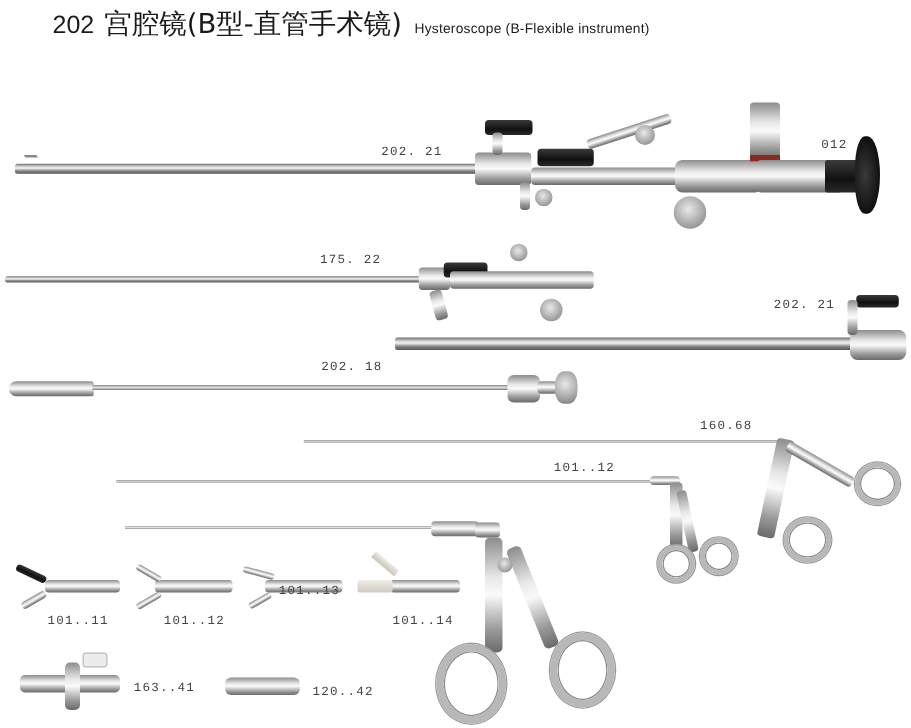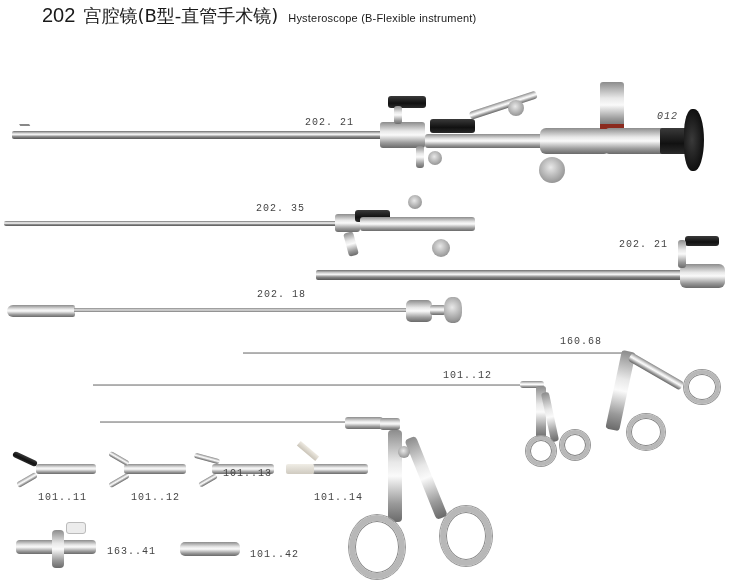--- a/index.html
+++ b/index.html
@@ -1,21 +1,21 @@
 <!DOCTYPE html>
 <html><head>
 <meta charset="utf-8">
 <style>
   html, body { margin:0; padding:0; background:#ffffff; }
   body { width:729px; height:582px; position:relative; overflow:hidden;
          font-family:"DejaVu Sans", sans-serif; color:#222; }
   .abs { position:absolute; }
   .title { left:42px; top:4px; font-size:19px; color:#1a1a1a; white-space:nowrap; }
   .title .num { font-family:"Liberation Sans", sans-serif; font-size:20px; margin-right:8px; }
-  .title .cn { font-family:"DejaVu Sans", sans-serif; font-size:18px; }
+  .title .cn { font-family:"DejaVu Sans", sans-serif; font-size:22px; }
   .title .en { font-family:"Liberation Sans", sans-serif; font-size:11px; margin-left:10px; letter-spacing:0.2px; }
   .lbl { font-family:"Liberation Mono", monospace; font-size:10px; color:#444; letter-spacing:1px; white-space:nowrap; }
 
   
   .rod { background:linear-gradient(to bottom,#6f6f6f 0%,#d9d9d9 30%,#f2f2f2 45%,#8a8a8a 70%,#555 100%); border-radius:2px; }
   .thin { background:linear-gradient(to bottom,#8a8a8a,#e0e0e0,#7a7a7a); }
   .part { background:linear-gradient(to bottom,#8c8c8c 0%,#e8e8e8 35%,#fafafa 50%,#9a9a9a 80%,#6a6a6a 100%); border-radius:3px; }
   .dark { background:linear-gradient(to bottom,#3a3a3a,#111 60%,#2a2a2a); border-radius:3px; }
   .ring { border:4px solid #b8b8b8; border-radius:50%; box-shadow: inset 0 0 0 1px #888, 0 0 0 1px #999; background:transparent; }
   .cap { border-radius:50%; background:radial-gradient(circle at 45% 40%,#e8e8e8,#9a9a9a 70%,#6d6d6d); }
@@ -41,32 +41,32 @@
   <div class="abs cap" style="left:508px;top:100px;width:16px;height:16px;"></div>
   <div class="abs cap" style="left:539px;top:157px;width:26px;height:26px;"></div>
   <div class="abs part" style="left:540px;top:128px;width:70px;height:26px;border-radius:6px;"></div>
   <div class="abs part" style="left:600px;top:82px;width:24px;height:46px;"></div>
   <div class="abs" style="left:600px;top:124px;width:24px;height:5px;background:#8b2a1e;"></div>
   <div class="abs part" style="left:606px;top:128px;width:68px;height:26px;"></div>
   <div class="abs dark" style="left:660px;top:128px;width:30px;height:26px;border-radius:2px;"></div>
   <div class="abs" style="left:684px;top:109px;width:20px;height:62px;background:radial-gradient(ellipse at 40% 50%,#3a3a3a,#0a0a0a 80%);border-radius:40% 50% 50% 40%;"></div>
 </div>
 <div class="abs lbl" style="left:305px;top:117px;">202. 21</div>
-<div class="abs lbl" style="left:657px;top:111px;font-style:italic;">012</div>
+<div class="abs lbl" style="left:657px;top:111px;">012</div>
 
 <div class="abs" style="left:0;top:185px;width:480px;height:80px;">
   <div class="abs rod" style="left:4px;top:36px;width:335px;height:5px;"></div>
   <div class="abs part" style="left:335px;top:29px;width:25px;height:18px;"></div>
   <div class="abs dark" style="left:355px;top:25px;width:35px;height:12px;"></div>
   <div class="abs part" style="left:360px;top:32px;width:115px;height:14px;"></div>
   <div class="abs part" style="left:346px;top:47px;width:10px;height:24px;transform:rotate(-15deg);"></div>
   <div class="abs cap" style="left:432px;top:54px;width:18px;height:18px;"></div>
   <div class="abs cap" style="left:408px;top:10px;width:14px;height:14px;"></div>
 </div>
-<div class="abs lbl" style="left:256px;top:203px;">202. 35</div>
+<div class="abs lbl" style="left:256px;top:203px;">175. 22</div>
 
 <div class="abs" style="left:300px;top:230px;width:429px;height:70px;">
   <div class="abs rod" style="left:16px;top:40px;width:370px;height:10px;"></div>
   <div class="abs part" style="left:380px;top:34px;width:45px;height:24px;border-radius:6px;"></div>
   <div class="abs dark" style="left:385px;top:6px;width:34px;height:10px;"></div>
   <div class="abs part" style="left:378px;top:10px;width:8px;height:28px;"></div>
 </div>
 <div class="abs lbl" style="left:619px;top:239px;">202. 21</div>
 
 <div class="abs" style="left:0;top:280px;width:480px;height:60px;">
@@ -139,13 +139,13 @@
 <div class="abs" style="left:14px;top:520px;width:86px;height:50px;">
   <div class="abs part" style="left:2px;top:20px;width:80px;height:14px;border-radius:4px;"></div>
   <div class="abs part" style="left:38px;top:10px;width:12px;height:38px;border-radius:4px;"></div>
   <div class="abs" style="left:52px;top:2px;width:18px;height:10px;background:#ececec;border:1px solid #bbb;border-radius:3px;"></div>
 </div>
 <div class="abs lbl" style="left:107px;top:546px;">163..41</div>
 
 <div class="abs" style="left:178px;top:538px;width:66px;height:24px;">
   <div class="abs part" style="left:2px;top:4px;width:60px;height:14px;border-radius:5px;"></div>
 </div>
-<div class="abs lbl" style="left:250px;top:549px;">101..42</div>
+<div class="abs lbl" style="left:250px;top:549px;">120..42</div>
 
 </body></html>

